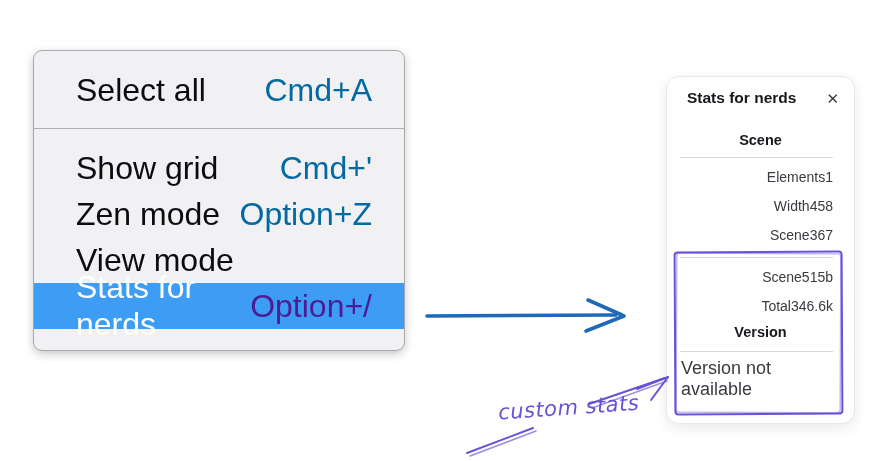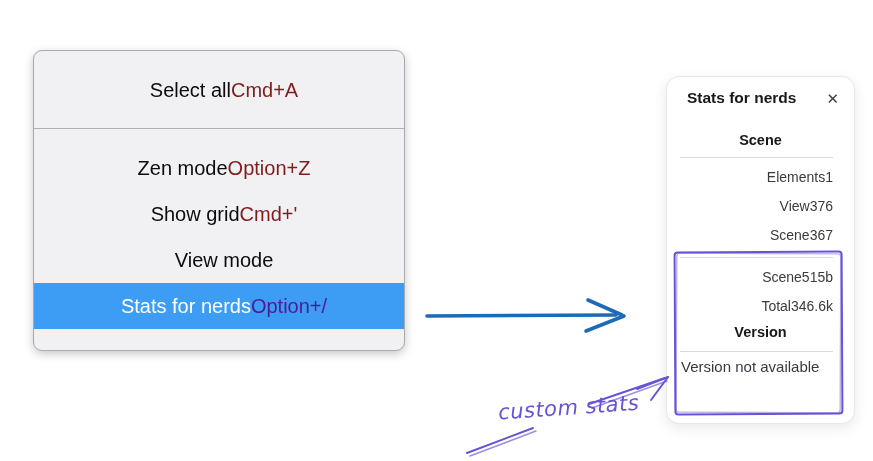--- a/index.html
+++ b/index.html
@@ -16,26 +16,26 @@
     border:1px solid #aaaaae;
     border-radius:9px;
     box-shadow:0 3px 10px rgba(0,0,0,.22);
     box-sizing:border-box;
     overflow:hidden;
   }
   .menu-sec1 { padding:13px 0 12px; }
   .menu-sec2 { padding:16px 0 21px; }
   .menu-sep { height:1px; background:#b0b0b4; }
   .menu-item {
-    height:46px; display:flex; align-items:center; justify-content:center;
+    height:46px; display:flex; align-items:center; justify-content:space-between;
     padding:0 32px 0 42px;
-    font-size:20px; color:#0c0c0e; cursor:default;
+    font-size:32px; color:#0c0c0e; cursor:default;
   }
   .menu-sec1 .menu-item { height:52px; }
-  .menu-item .shortcut { color:#7f1d1d; }
+  .menu-item .shortcut { color:#0369a1; }
   .menu-item.selected { background:#3d9cf4; color:#ffffff; }
   .menu-item.selected .shortcut { color:#4c1d95; }
 
   
   .panel {
     position:absolute; left:666px; top:76px; width:189px; height:348px;
     background:#ffffff;
     border:1px solid #e8e8ec;
     border-radius:13px;
     box-shadow:0 4px 14px rgba(0,0,0,.09);
@@ -52,21 +52,21 @@
   .sec-header { text-align:center; font-weight:bold; font-size:14.5px; color:#17171c; height:18px; line-height:18px; }
   .scene-header   { margin-top:22px; }
   .storage-header { margin-top:7px; }
   .version-header { margin-top:3px; }
   hr.sep { border:0; border-top:1px solid #d8d8dd; margin:8px 21px 4px 13px; }
   hr.sep-version { margin:10px 21px 6px 13px; }
   .stat-row {
     display:flex; justify-content:flex-end; align-items:center;
     height:29px; margin:0 21px 0 14px;
   }
-  .version-note { margin:0 21px 0 14px; font-size:15px; color:#3a3a40; }
+  .version-note { margin:0 21px 0 14px; font-size:18px; color:#3a3a40; }
 
   
   .overlay {
     position:absolute; left:0; top:0; width:873px; height:461px;
     pointer-events:none; z-index:10;
   }
   .custom-stats-label {
     position:absolute; left:498px; top:395px; width:160px;
     font-family:"DejaVu Sans", sans-serif;
     font-style:italic; font-weight:500;
@@ -83,26 +83,26 @@
 <div class="menu">
   <div class="menu-sec1">
     <div class="menu-item">
       <span>Select all</span>
       <span class="shortcut">Cmd+A</span>
     </div>
   </div>
   <div class="menu-sep"></div>
   <div class="menu-sec2">
     <div class="menu-item">
+      <span>Show grid</span>
+      <span class="shortcut">Cmd+'</span>
+    </div>
+    <div class="menu-item">
       <span>Zen mode</span>
       <span class="shortcut">Option+Z</span>
-    </div>
-    <div class="menu-item">
-      <span>Show grid</span>
-      <span class="shortcut">Cmd+'</span>
     </div>
     <div class="menu-item">
       <span>View mode</span>
     </div>
     <div class="menu-item selected">
       <span>Stats for nerds</span>
       <span class="shortcut">Option+/</span>
     </div>
   </div>
 </div>
@@ -113,22 +113,22 @@
     <span class="close-btn">✕</span>
   </div>
 
   <div class="sec-header scene-header">Scene</div>
   <hr class="sep">
   <div class="stat-row">
     <span>Elements</span>
     <span>1</span>
   </div>
   <div class="stat-row">
-    <span>View</span>
-    <span>376</span>
+    <span>Width</span>
+    <span>458</span>
   </div>
   <div class="stat-row">
     <span>Scene</span>
     <span>367</span>
   </div>
 
   <hr class="sep">
   <div class="stat-row">
     <span>Scene</span>
     <span>515b</span>

